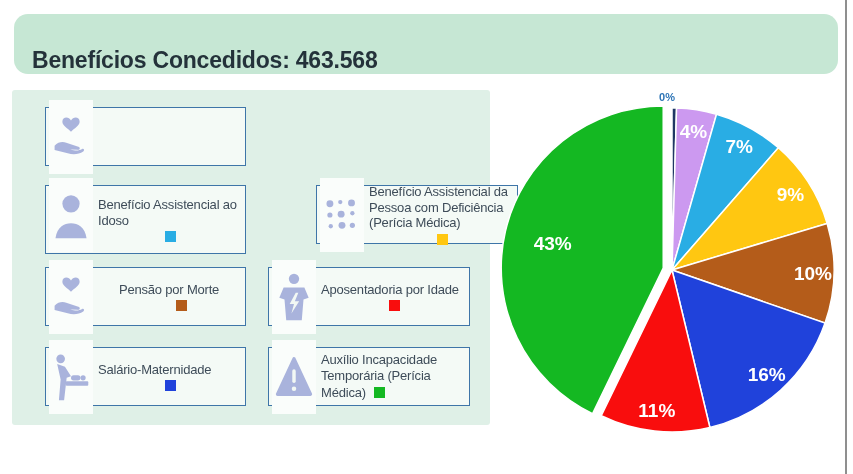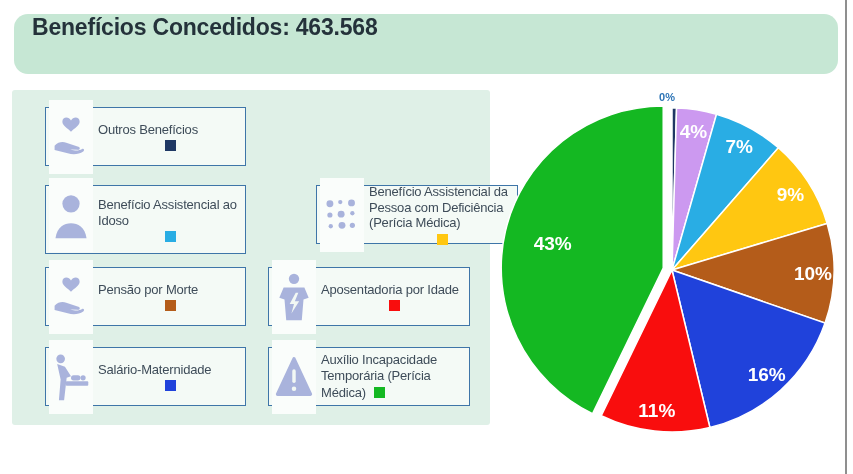--- a/index.html
+++ b/index.html
@@ -1,20 +1,20 @@
 <!DOCTYPE html>
 <html><head>
 <meta charset="utf-8">
 <style>
   html,body{margin:0;padding:0;background:#ffffff;}
   .page{position:relative;width:853px;height:474px;background:#ffffff;overflow:hidden;
         font-family:"Liberation Sans",sans-serif;}
   
   .header-bar{position:absolute;left:14px;top:14px;width:824px;height:60px;
-              background:#C6E7D4;border-radius:14px;display:flex;align-items:flex-start;}
+              background:#C6E7D4;border-radius:14px;display:flex;align-items:flex-end;}
   .page-title{margin:0 0 0 18px;font-size:23px;font-weight:bold;color:#24323A;letter-spacing:-0.2px;}
   
   .legend-panel{position:absolute;left:12px;top:90px;width:478px;height:335px;
                 background:#DFF0E7;border-radius:3px;}
   .lbox{position:absolute;background:#F4FAF6;border:1px solid #3E75A8;
         display:flex;align-items:center;box-sizing:border-box;}
   .icon-wrap{position:absolute;left:3px;top:-8px;width:44px;height:74px;background:#FAFDFB;
              color:#A9B3DC;display:flex;align-items:center;justify-content:center;}
   .icon-wrap svg{width:38px;height:52px;}
   .ltext{margin-left:52px;padding-right:2px;display:flex;flex-direction:column;width:100%;}
@@ -39,24 +39,20 @@
   </div>
 
   <div class="legend-panel">
       <div class="lbox" style="left: 33px; top: 17px; width: 201px; height: 59px;">
         <div class="icon-wrap">
           <svg viewBox="0 0 44 58">
             <path fill="currentColor" d="M22 10c-2.5-5-10-4.6-10 1.4 0 4.8 6.5 7.6 10 11.6 3.5-4 10-6.8 10-11.6 0-6-7.5-6.4-10-1.4z"></path>
             <path fill="currentColor" d="M3 39c4-4.4 9.5-5 13.5-3.4l14 4.6c2.6.9 2 3.9-.8 3.7l-8.5-.5c6.5 1.9 9.8 1.5 13.6-.5 2-1 3.4 1.5 1.4 2.9-5 3.4-12 4-18 2L3 44z"></path>
           </svg>
         </div>
-        <div class="ltext">
-          <div class="llabel">Outros Benefícios</div>
-          <span class="swatch" style="background: rgb(31, 56, 100);"></span>
-        </div>
       </div>
       <div class="lbox" style="left: 33px; top: 95px; width: 201px; height: 69px;">
         <div class="icon-wrap">
           <svg viewBox="0 0 44 58">
             <circle fill="currentColor" cx="22" cy="16" r="10"></circle>
             <path fill="currentColor" d="M4 56c2-13.5 10-17.5 18-17.5S38 42.5 40 56z"></path>
           </svg>
         </div>
         <div class="ltext">
           <div class="llabel">Benefício Assistencial ao Idoso</div>
@@ -77,21 +73,21 @@
               <circle cx="22" cy="41" r="4"></circle>
               <circle cx="34" cy="41" r="3"></circle>
             </g>
           </svg>
         </div>
         <div class="ltext">
           <div class="llabel">Benefício Assistencial da Pessoa com Deficiência (Perícia Médica)</div>
           <span class="swatch" style="background: rgb(255, 199, 17);"></span>
         </div>
       </div>
-      <div class="lbox" style="left: 33px; top: 177px; width: 201px; height: 59px;">
+      <div class="lbox" style="left: 33px; top: 177px; width: 201px; height: 59px; padding-left: 21px;">
         <div class="icon-wrap">
           <svg viewBox="0 0 44 58">
             <path fill="currentColor" d="M22 10c-2.5-5-10-4.6-10 1.4 0 4.8 6.5 7.6 10 11.6 3.5-4 10-6.8 10-11.6 0-6-7.5-6.4-10-1.4z"></path>
             <path fill="currentColor" d="M3 39c4-4.4 9.5-5 13.5-3.4l14 4.6c2.6.9 2 3.9-.8 3.7l-8.5-.5c6.5 1.9 9.8 1.5 13.6-.5 2-1 3.4 1.5 1.4 2.9-5 3.4-12 4-18 2L3 44z"></path>
           </svg>
         </div>
         <div class="ltext">
           <div class="llabel">Pensão por Morte</div>
           <span class="swatch" style="background: rgb(180, 92, 26);"></span>
         </div>

